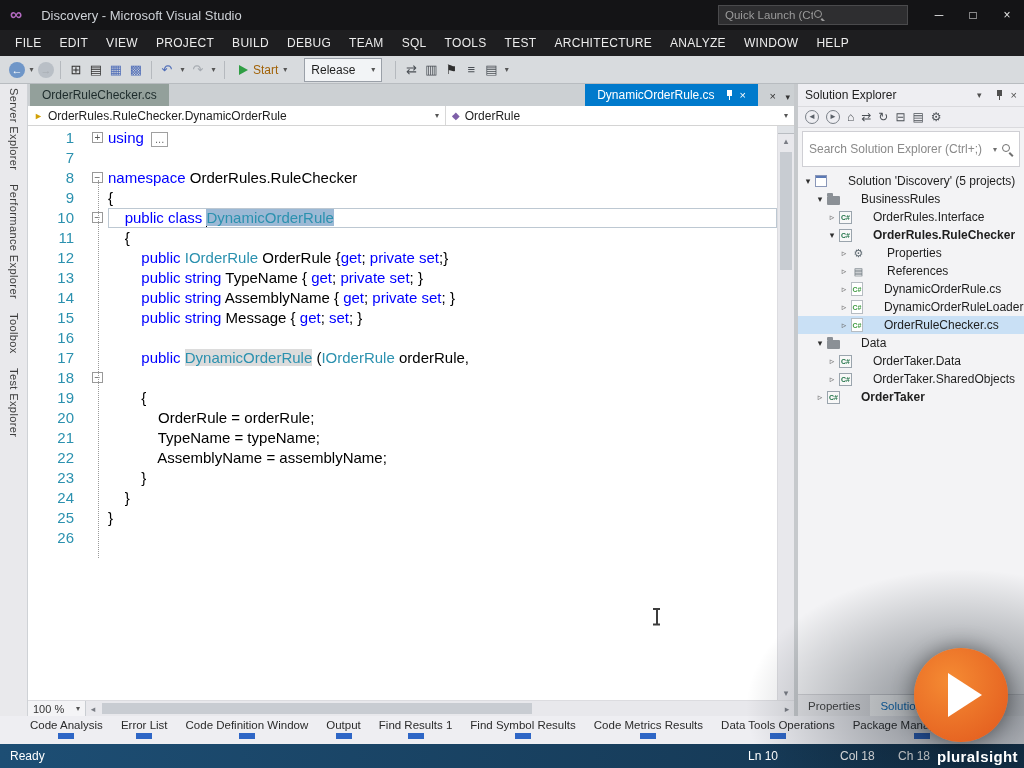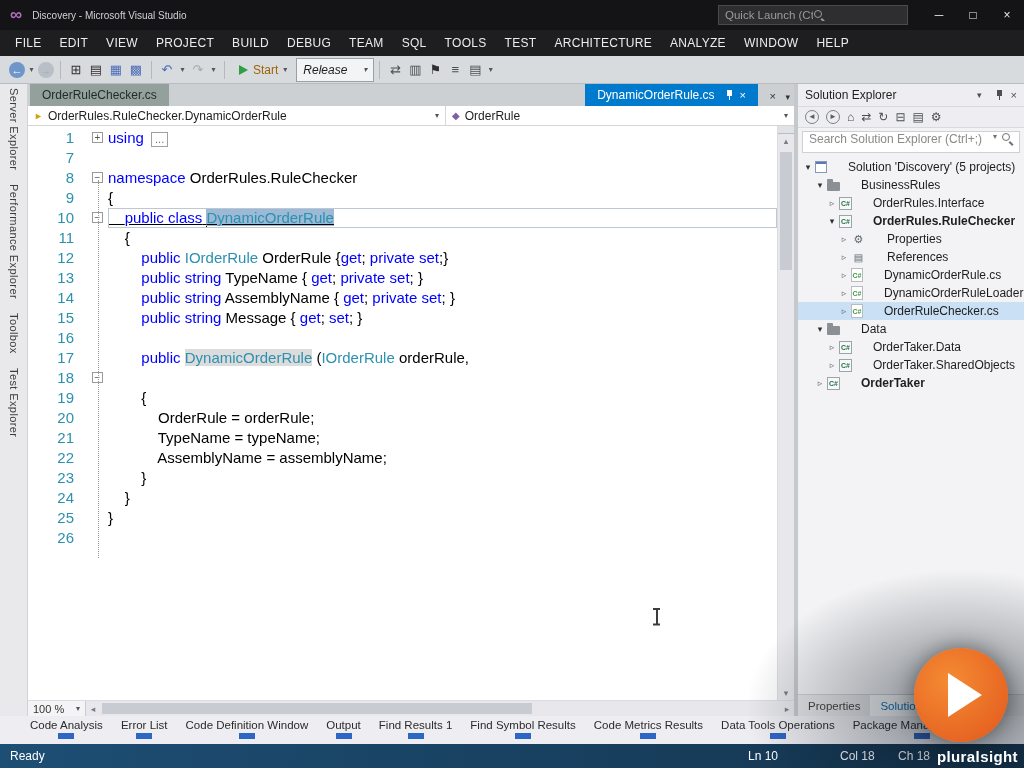--- a/index.html
+++ b/index.html
@@ -2,21 +2,21 @@
 <html><head>
 <meta charset="utf-8">
 <style>
   html,body{margin:0;padding:0;background:#444;}
   *{box-sizing:border-box;font-family:"Liberation Sans",sans-serif;}
   .window{position:relative;width:1024px;height:768px;background:#eeeef2;overflow:hidden;cursor:default;}
 
   
   .titlebar{position:absolute;top:0;left:0;right:0;height:30px;background:#141416;display:flex;align-items:center;}
   .vs-logo{font-size:17px;font-weight:bold;color:#b36ac0;margin-left:10px;}
-  .win-title{font-size:10px;color:#cdd1d6;margin-left:10px;}
+  .win-title{font-size:13px;color:#cdd1d6;margin-left:19px;}
   .quick-launch{margin-left:auto;width:190px;height:20px;background:#2e2e30;border:1px solid #4a4a4c;color:#9b9b9b;font-size:11.5px;display:flex;align-items:center;padding:0 6px;}
   .quick-launch span{flex:1;overflow:hidden;white-space:nowrap;}
   .mag{display:inline-block;width:12px;height:12px;position:relative;flex:none;}
   .mag::before{content:"";position:absolute;left:1px;top:1px;width:6px;height:6px;border:1.5px solid currentColor;border-radius:50%;}
   .mag::after{content:"";position:absolute;left:9px;top:9px;width:5px;height:1.5px;background:currentColor;transform:rotate(45deg);transform-origin:0 0;}
   .win-buttons{display:flex;height:100%;margin-left:14px;}
   .wbtn{width:34px;height:100%;display:flex;align-items:center;justify-content:center;color:#e8e8e8;font-size:12px;}
 
   
   .menubar{position:absolute;top:30px;left:0;right:0;height:26px;background:#1e1e20;display:flex;align-items:stretch;padding-left:6px;}
@@ -30,21 +30,21 @@
   .tb-ico.circ.dim{background:#b9bfc6;}
   .tb-ico.blue{color:#4f6db8;}
   .tb-ico.dim{color:#a6abb1;}
   .tb-ico.dark{color:#2e2e2e;}
   .tb-ico.caret{width:9px;font-size:8px;color:#555;}
   .tb-sep{display:inline-block;width:1px;height:18px;background:#b5b9be;margin:0 5px;}
   .start-btn{display:flex;align-items:center;gap:5px;padding:0 9px;height:24px;}
   .play-ico{width:0;height:0;border-left:9px solid #2f9e44;border-top:5.5px solid transparent;border-bottom:5.5px solid transparent;}
   .start-label{font-size:12px;color:#a16207;}
   .small-caret{font-size:8px;color:#555;}
-  .combo{width:78px;height:24px;border:1px solid #9aa0a8;background:#f2f4f6;display:flex;align-items:center;justify-content:space-between;padding:0 6px;font-size:12px;color:#1e1e1e;margin:0 0;font-style:italic;}
+  .combo{width:78px;height:24px;border:1px solid #9aa0a8;background:#f2f4f6;display:flex;align-items:center;justify-content:space-between;padding:0 6px;font-size:12px;color:#1e1e1e;margin:0 8px;}
 
   
   .main{position:absolute;top:84px;bottom:52px;left:0;right:0;display:flex;}
   .leftstrip{width:28px;background:#e9e9ec;display:flex;flex-direction:column;align-items:center;gap:14px;padding-top:4px;border-right:1px solid #cfd2d6;}
   .vtab{writing-mode:vertical-rl;font-size:11px;color:#3d3d3d;letter-spacing:.4px;}
 
   .editor-col{flex:1;display:flex;flex-direction:column;background:#fff;min-width:0;}
   .tab-row{height:22px;background:#ccd0d3;position:relative;display:flex;align-items:flex-end;flex:none;}
   .etab{height:22px;display:flex;align-items:center;padding:0 12px;font-size:12px;}
   .etab.inactive{background:#93a09b;color:#1d2b2b;margin-left:2px;}
@@ -64,21 +64,21 @@
   .bc-ico-r{color:#7e5fa8;font-size:10px;}
   .bc-caret{margin-left:auto;font-size:8px;color:#555;}
 
   .code-wrap{flex:1;position:relative;overflow:hidden;background:#fff;}
   .code-lines{position:absolute;top:2px;left:0;right:17px;font-family:"DejaVu Sans Mono","Liberation Mono",monospace;font-size:15px;line-height:20px;}
   .cl{display:flex;height:20px;white-space:pre;}
   .ln{width:62px;padding-right:16px;text-align:right;color:#2b91af;flex:none;}
   .fold{width:18px;flex:none;position:relative;}
   .foldbox{position:absolute;left:2px;top:4px;width:11px;height:11px;border:1px solid #999;color:#555;font-size:10px;line-height:9px;text-align:center;background:#fff;}
   .cc{flex:1;color:#000;}
-  .cc.cur{outline:1px solid #bdc8d2;outline-offset:-1px;text-decoration:underline;}
+  .cc.cur{outline:1px solid #bdc8d2;outline-offset:-1px;}
   .s-kw{color:#0000ff;}
   .s-pl{color:#000;}
   .s-ty{color:#2b91af;}
   .s-tysel{color:#2b91af;background:#9cb9d5;}
   .s-tyhl{color:#2b91af;background:#dcdcdc;}
   .s-box{border:1px solid #a0a0a0;color:#707070;font-size:11px;padding:0 3px;margin-left:3px;line-height:13px;display:inline-block;vertical-align:middle;}
   .caret2{display:inline-block;width:1px;height:16px;background:#000;vertical-align:middle;margin-right:-1px;}
   .outline-guide{position:absolute;left:70px;top:54px;width:0;height:378px;border-left:1px dotted #9a9a9a;}
 
   .vscroll{position:absolute;top:0;bottom:0;right:0;width:17px;background:#e8e8ec;border-left:1px solid #dcdce0;}
@@ -98,21 +98,21 @@
 
   
   .right-panel{width:226px;background:#f3f3f5;display:flex;flex-direction:column;position:relative;min-width:0;}
   .se-header{height:22px;display:flex;align-items:center;padding:0 7px;font-size:12px;color:#1e1e1e;background:#eeeef2;gap:7px;}
   .se-header .spacer{flex:1;}
   .se-hdr-ico{font-size:9px;color:#4f4f4f;}
   .se-close{font-size:11px;color:#4f4f4f;}
   .se-toolbar{height:22px;display:flex;align-items:center;gap:7px;padding:0 7px;border-top:1px solid #dadade;border-bottom:1px solid #dadade;background:#eeeef2;}
   .se-ico{font-size:12px;color:#4a4f55;}
   .se-ico.circ{width:14px;height:14px;border-radius:50%;border:1px solid #7a8088;font-size:8px;line-height:12px;text-align:center;color:#5a6068;}
-  .se-search{height:22px;margin:3px 4px;background:#fff;border:1px solid #cfcfd4;display:flex;padding:0 6px;font-size:12px;color:#8a8a8a;gap:4px;}
+  .se-search{height:36px;margin:3px 4px;background:#fff;border:1px solid #cfcfd4;display:flex;align-items:center;padding:0 6px;font-size:12px;color:#8a8a8a;gap:4px;}
   .se-search span.ph{flex:1;overflow:hidden;white-space:nowrap;}
   .se-search .mag{color:#707070;}
   .scaret{font-size:8px;color:#707070;}
   .tree{flex:1;overflow:hidden;padding-top:2px;}
   .trow{height:18px;display:flex;align-items:center;white-space:nowrap;overflow:hidden;font-size:12px;color:#1e1e1e;}
   .trow.sel{background:#c9e0f5;}
   .arr{width:12px;flex:none;font-size:9px;color:#6a6a6a;text-align:center;}
   .arr.x{color:#2f2f2f;}
   .tlabel{margin-left:18px;}
   .tlabel.b{font-weight:bold;}

